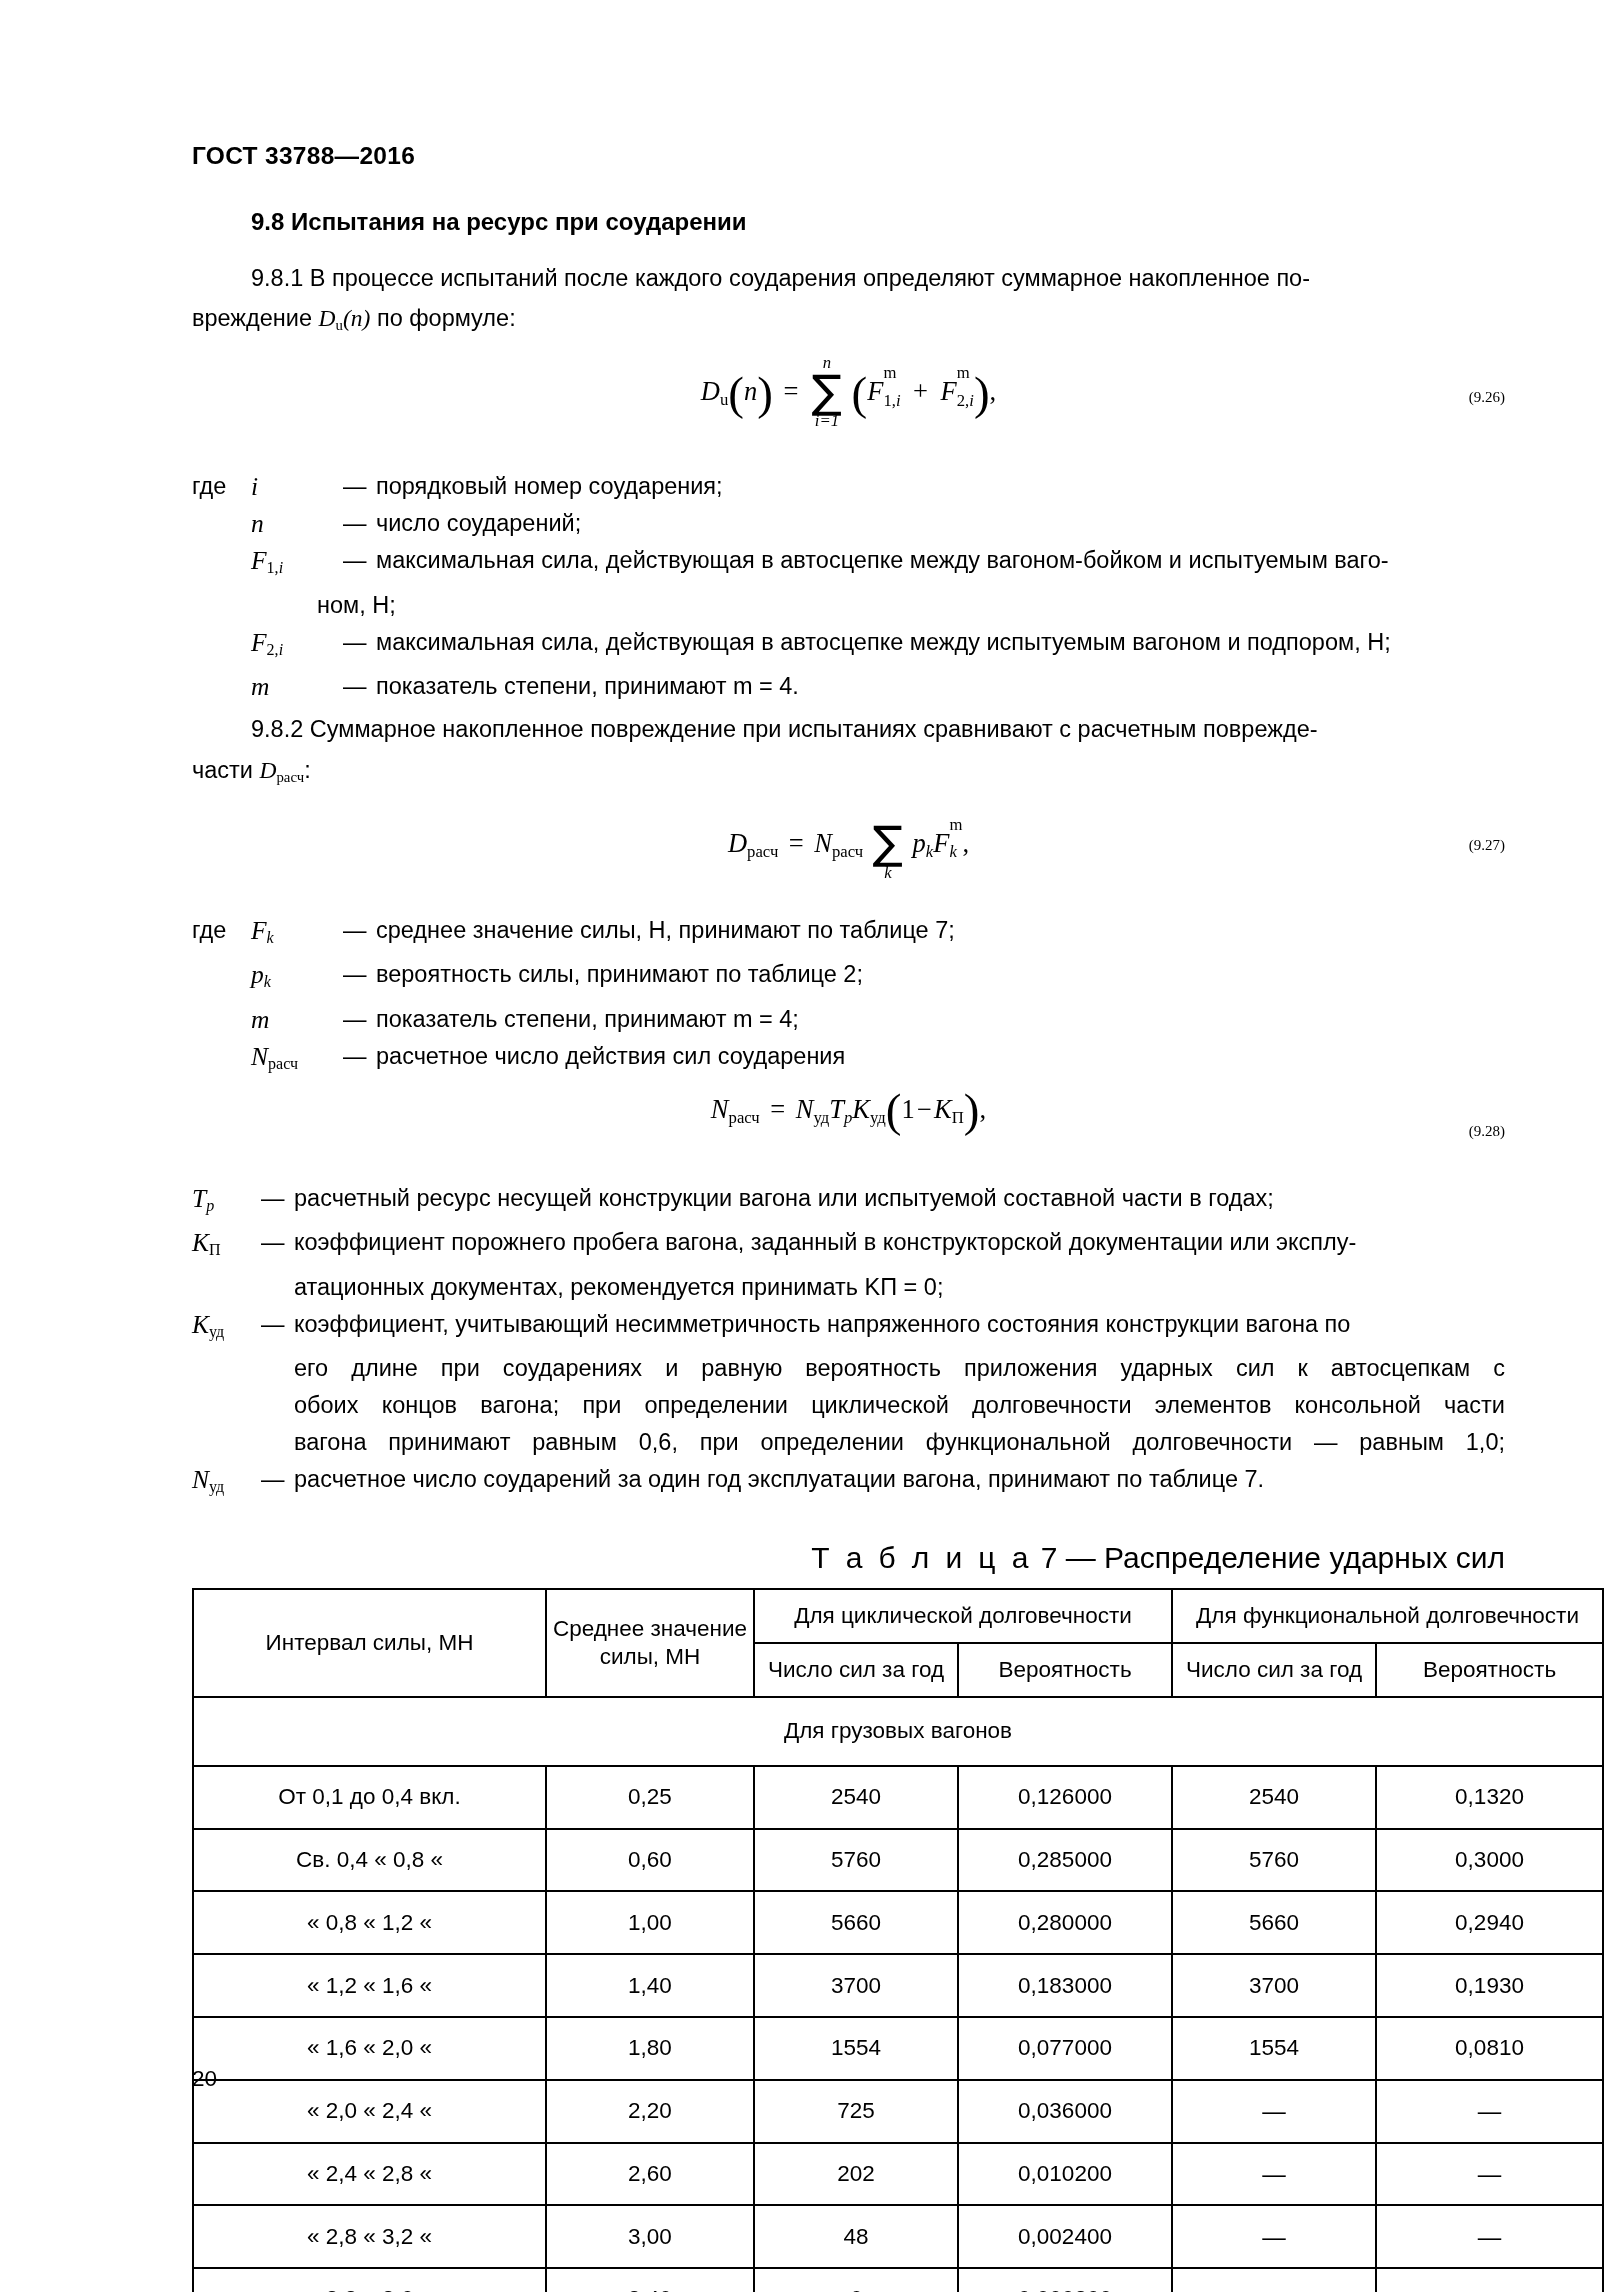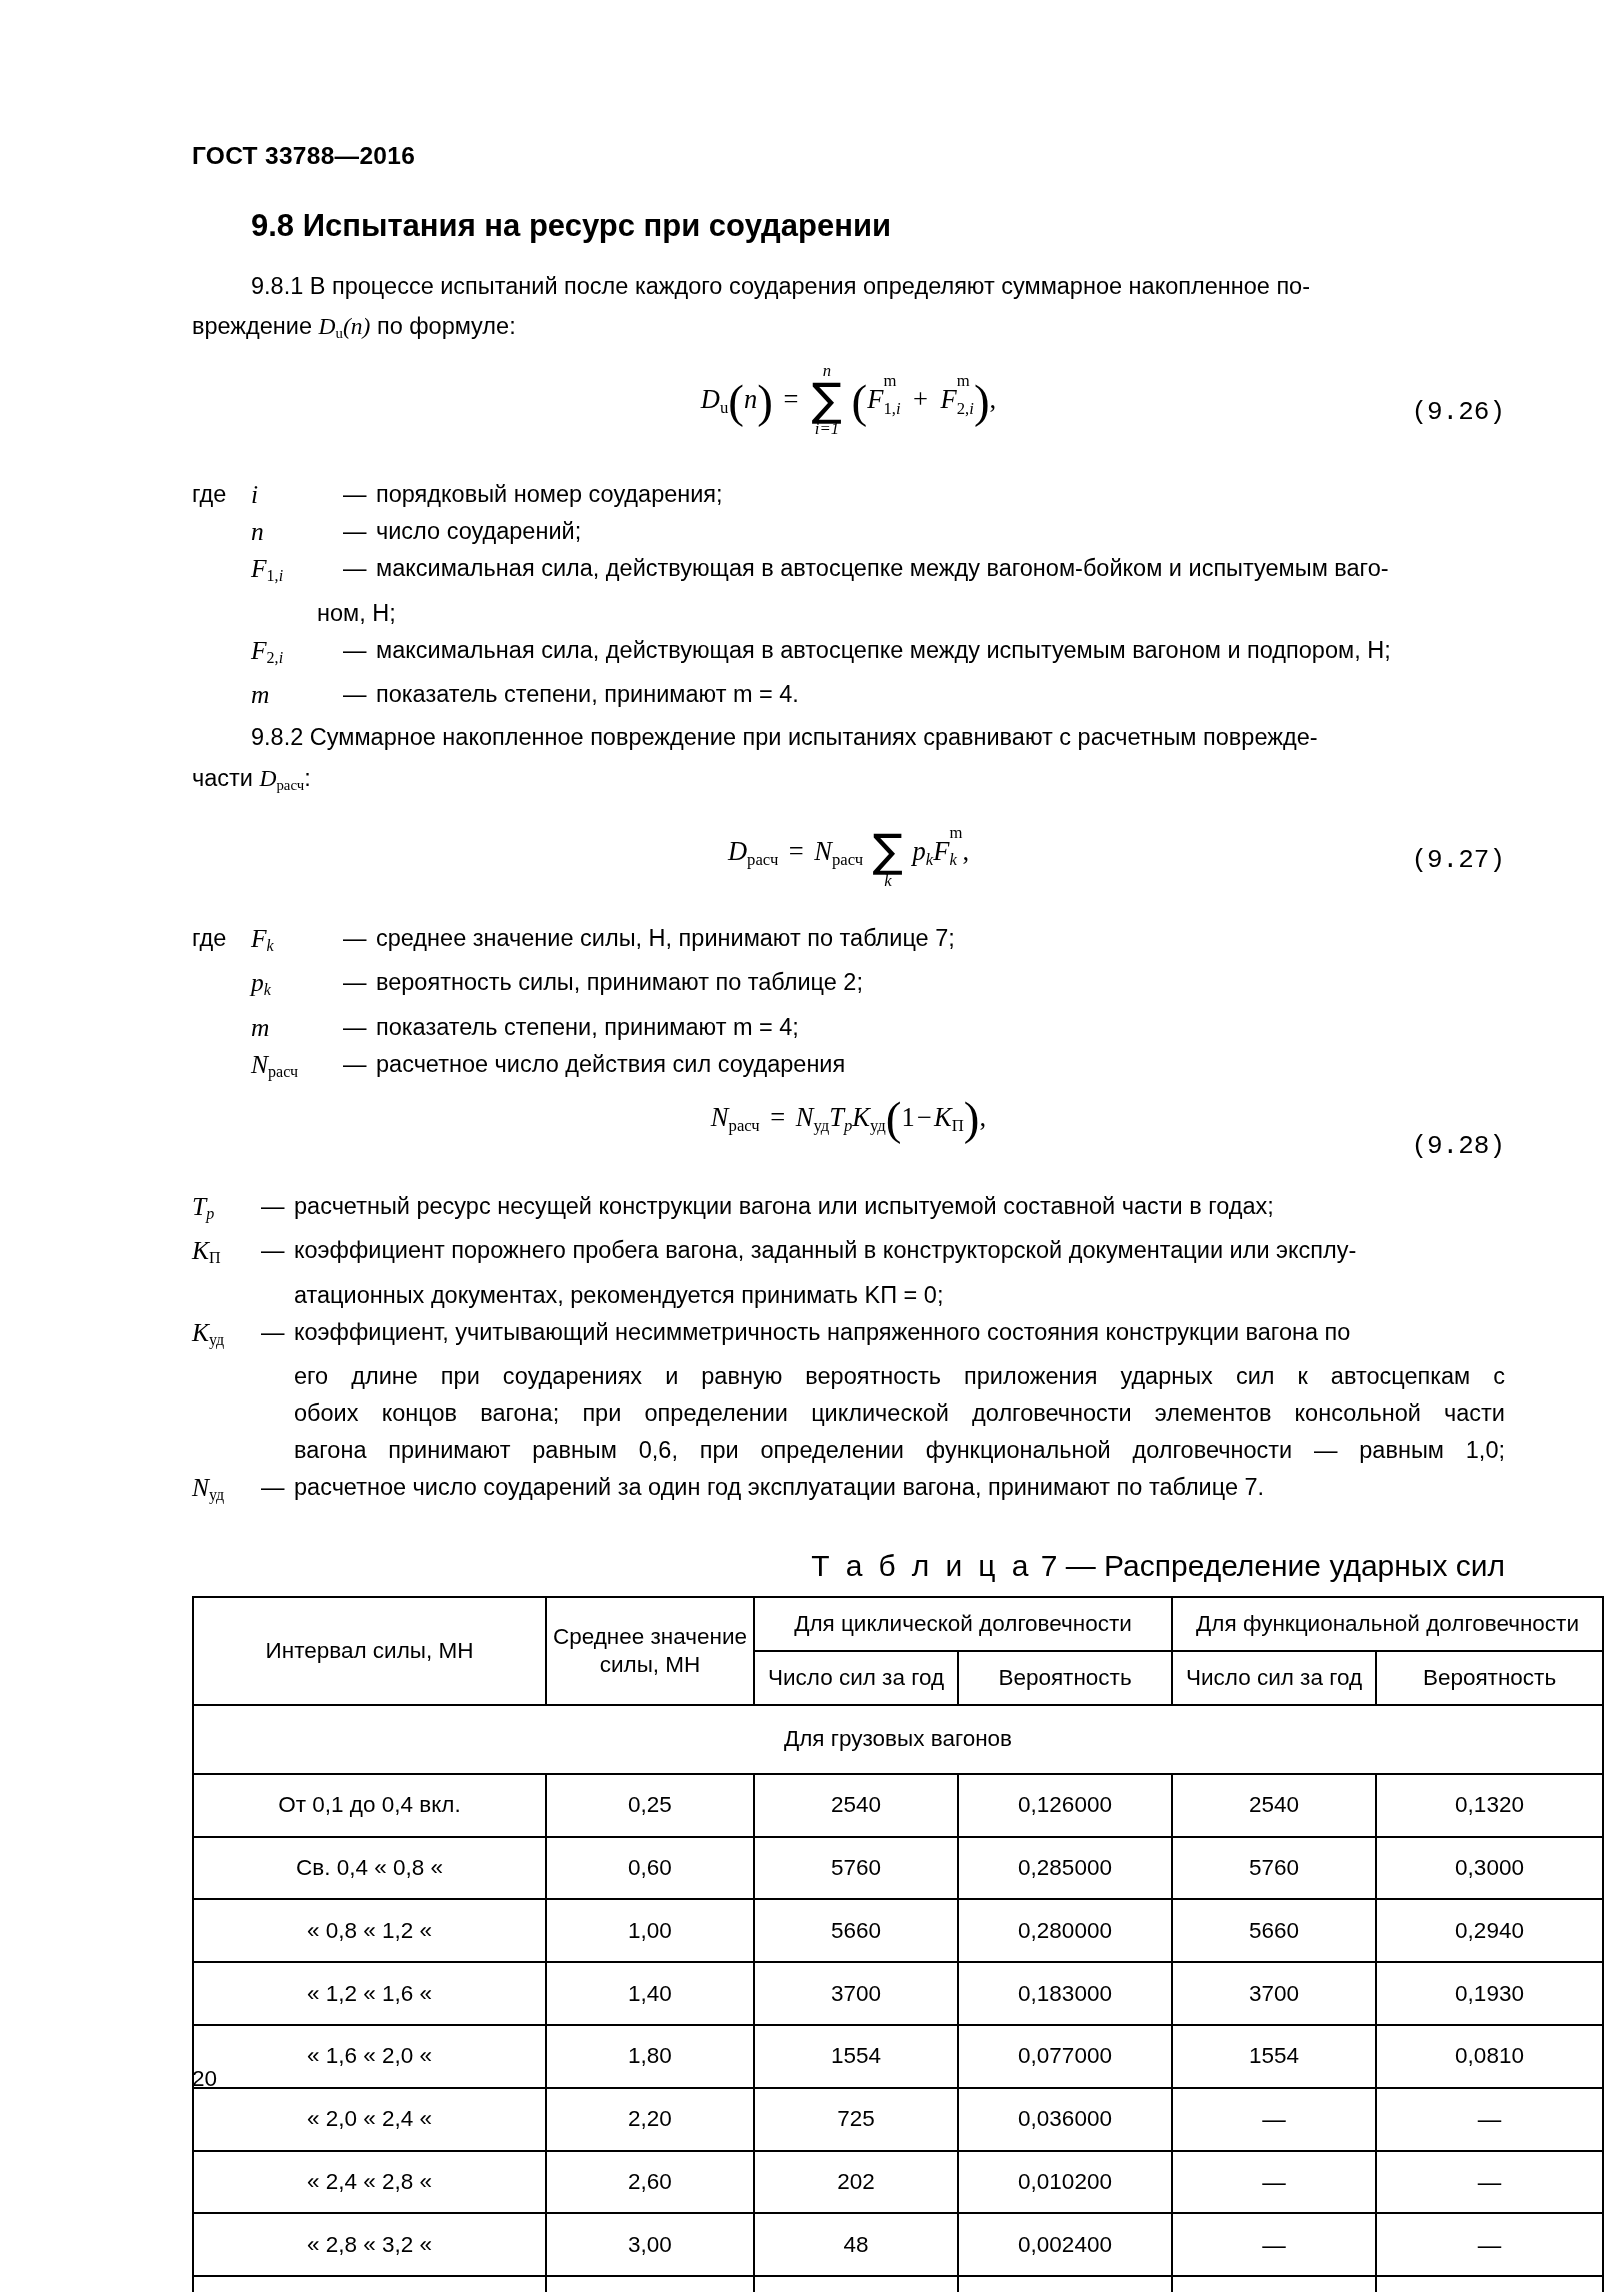--- a/index.html
+++ b/index.html
@@ -35,21 +35,21 @@
 
   
   .content {
     position: absolute;
     left: 192px;
     top: 208px;
     width: 1313px;
   }
 
   .section-head {
-    font-size: 31px;
+    font-size: 24px;
     font-weight: bold;
     margin: 0 0 23.5px 59px;
   }
 
   p.body-par {
     font-size: 23.5px;
     line-height: 37px;
     margin: 0 0 3.9px 0;
     text-align: justify;
     text-indent: 59px;
@@ -72,22 +72,22 @@
     top: 0;
     text-align: center;
     font-size: 26.5px;
     font-family: "Liberation Serif", serif;
     white-space: nowrap;
   }
   .eqno {
     position: absolute;
     right: 0;
     top: 29px;
-    font-size: 26px;
-    font-family: Liberation Mono, monospace;
+    font-size: 15px;
+    font-family: Liberation Serif, serif;
   }
   .eqno.lower { top: 33px; }
 
   i.v { font-style: italic; font-family: "Liberation Serif", serif; }
 
   
   .sum {
     display: inline-block;
     vertical-align: middle;
     text-align: center;

